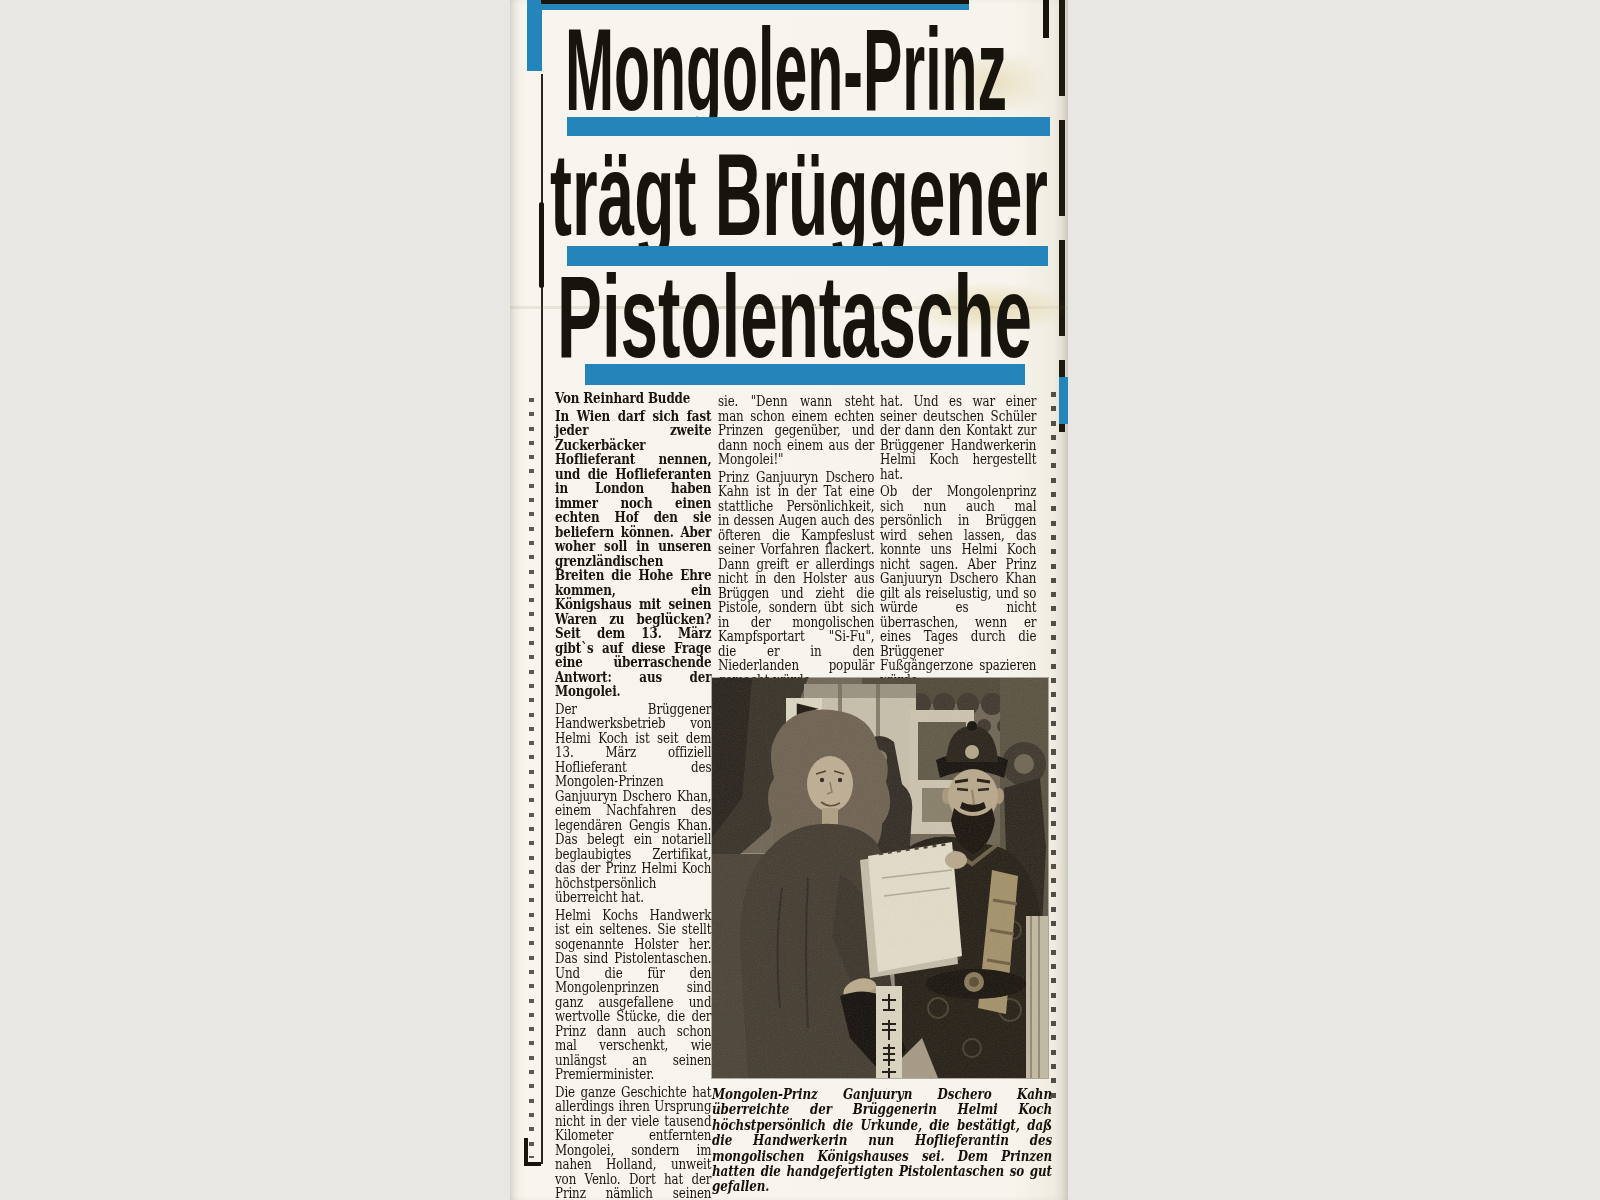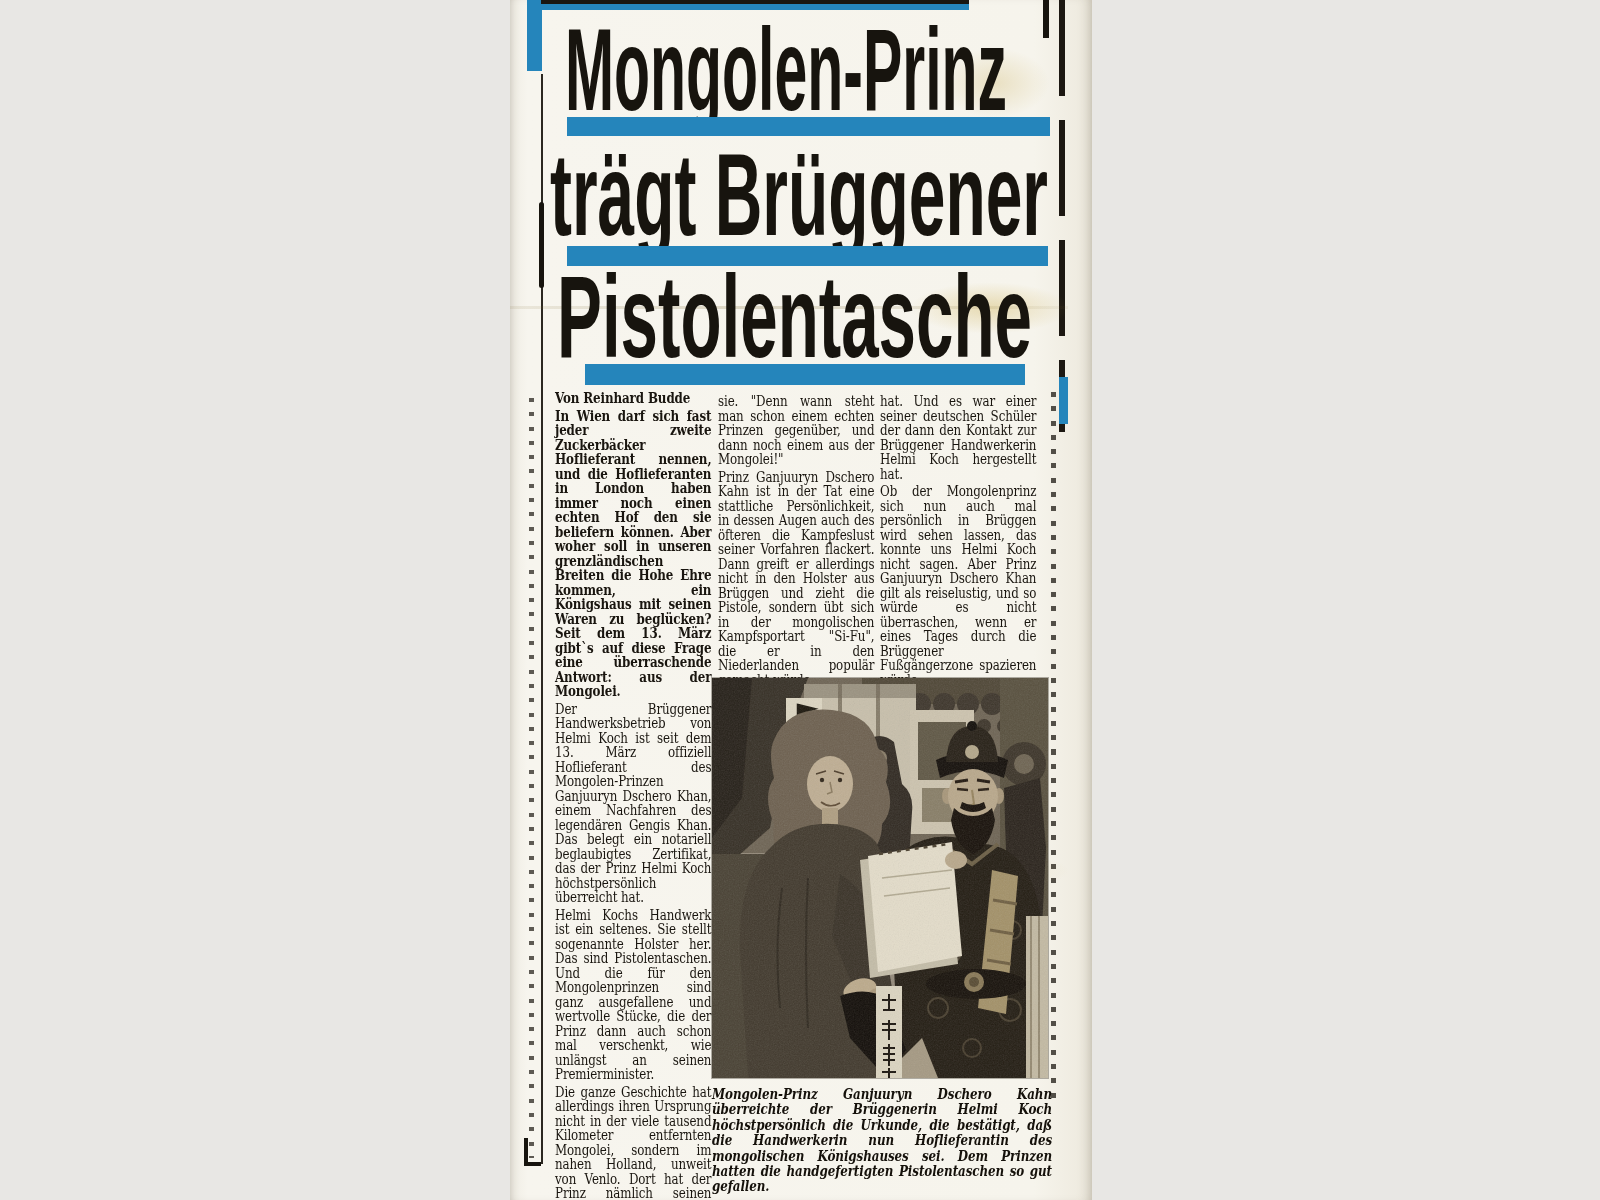--- a/index.html
+++ b/index.html
@@ -5,21 +5,20 @@
   html,body{margin:0;padding:0;}
   body{
     width:1600px;height:1200px;position:relative;overflow:hidden;
     background:#e8e7e4;
     font-family:"DejaVu Serif", serif;
   }
   .clip{
     position:absolute;left:510px;top:0;width:558px;height:1200px;overflow:hidden;
     background:linear-gradient(90deg,#efece3 0,#f7f5ee 3%,#f6f4ec 90%,#ede9dd 100%);
     box-shadow:inset -10px 0 14px -10px rgba(60,50,30,.35), inset 10px 0 10px -10px rgba(60,50,30,.25);
-    padding-left:24px;
   }
   
   .corner-blue{position:absolute;left:17px;top:0;width:15px;height:71px;background:#2585bb;}
   .top-strip{position:absolute;left:31px;top:0;width:428px;height:10px;
     background:linear-gradient(180deg,#191610 0 4px,#2585bb 4px 100%);}
   .left-line{position:absolute;left:31px;top:74px;width:2px;height:1090px;background:#2b2720;}
   .left-line::before{content:"";position:absolute;left:-2px;top:128px;width:5px;height:86px;
     background:#17140e;border-radius:3px;}
   .left-frags{position:absolute;left:19px;top:398px;width:5px;height:760px;opacity:.75;
     background:repeating-linear-gradient(180deg,#2a261f 0 4px,transparent 4px 14.3px);}

